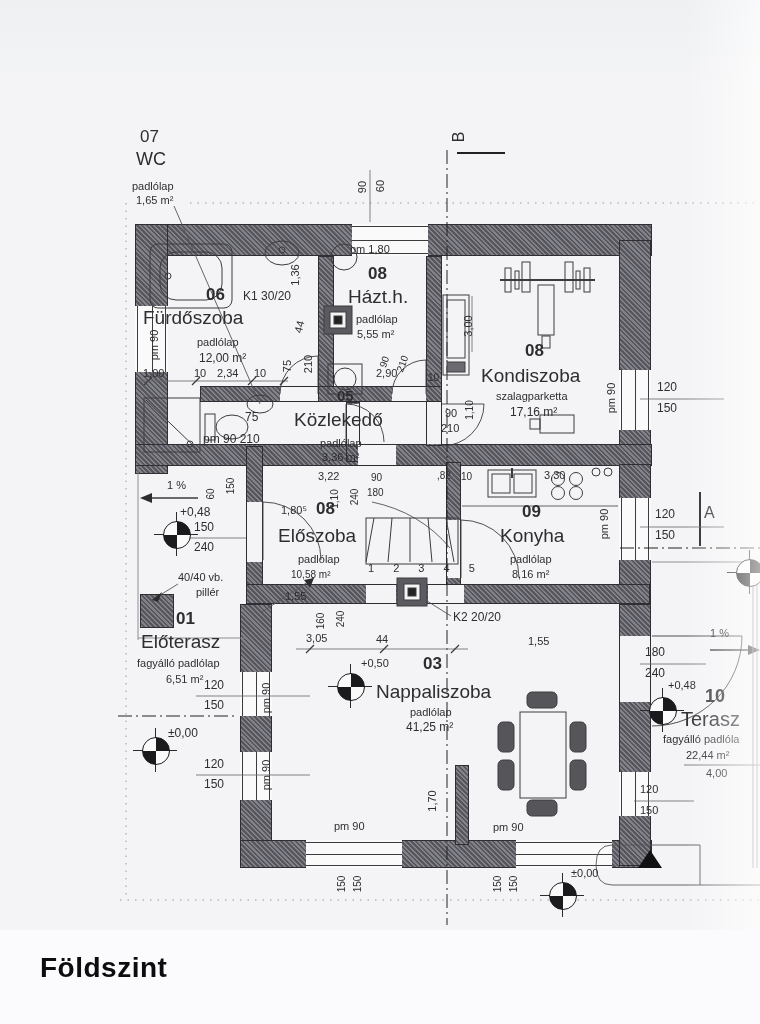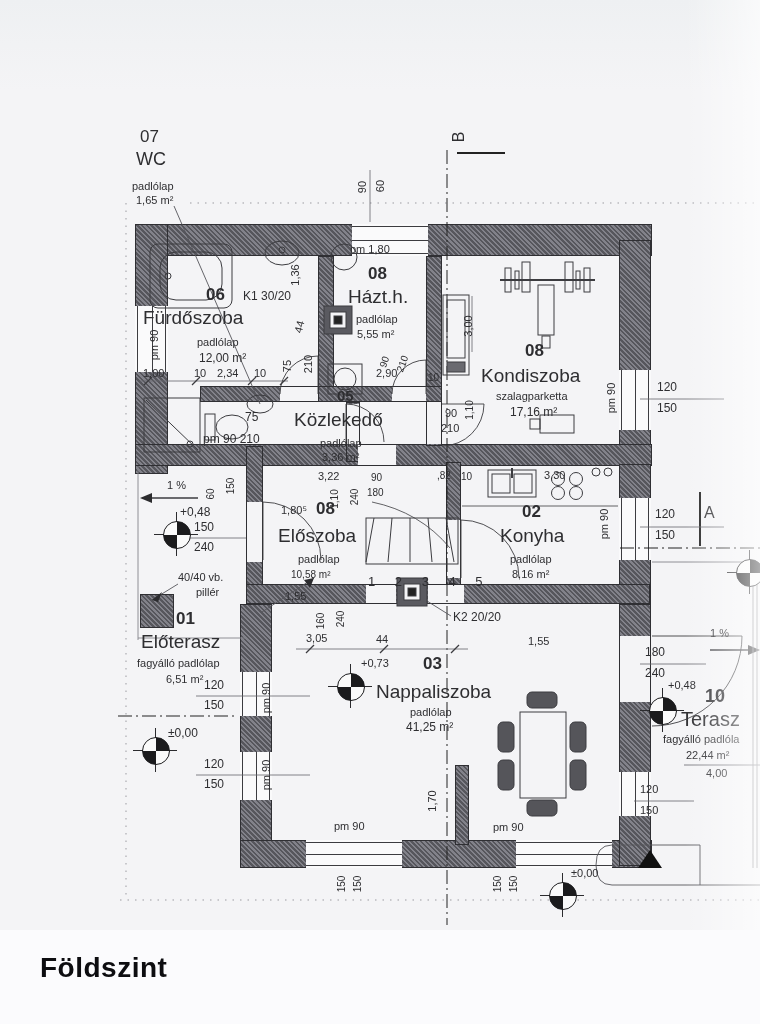--- a/index.html
+++ b/index.html
@@ -363,28 +363,28 @@
       <span class="lbl" style="left: 355px; top: 497px; font-size: 10px; transform: translate(-50%, -50%) rotate(-90deg);">240</span>
       <span class="lbl" style="left: 335px; top: 499px; font-size: 10px; transform: translate(-50%, -50%) rotate(-90deg);">1,10</span>
       <span class="lbl" style="left: 437px; top: 471px; font-size: 10px;">,82</span>
       <span class="lbl" style="left: 461px; top: 472px; font-size: 10px;">10</span>
       <span class="lbl" style="left: 530px; top: 470px; font-size: 11px; margin-left: 14px;">3,30</span>
       <span class="lbl" style="left: 281px; top: 505px; font-size: 11px;">1,80⁵</span>
       <span class="lbl" style="left: 316px; top: 500px; font-size: 17px; font-weight: 600;">08</span>
       <span class="lbl" style="left: 278px; top: 526px; font-size: 19px;">Előszoba</span>
       <span class="lbl" style="left: 298px; top: 554px; font-size: 11px;">padlólap</span>
       <span class="lbl" style="left: 291px; top: 570px; font-size: 10px;">10,58 m²</span>
-      <span class="lbl" style="left: 368px; top: 563px; font-size: 13px; letter-spacing: 8px; margin-top: 12px;">1 2 3 4 5</span>
+      <span class="lbl" style="left: 368px; top: 563px; font-size: 11px; letter-spacing: 8px;">1 2 3 4 5</span>
       <span class="lbl" style="left: 285px; top: 591px; font-size: 11px;">1,55</span>
       <span class="lbl" style="left: 321px; top: 621px; font-size: 10px; transform: translate(-50%, -50%) rotate(-90deg);">160</span>
       <span class="lbl" style="left: 341px; top: 619px; font-size: 10px; transform: translate(-50%, -50%) rotate(-90deg);">240</span>
       <span class="lbl" style="left: 306px; top: 633px; font-size: 11px;">3,05</span>
       <span class="lbl" style="left: 376px; top: 634px; font-size: 11px;">44</span>
       <span class="lbl" style="left: 453px; top: 611px; font-size: 12px;">K2 20/20</span>
-      <span class="lbl" style="left: 522px; top: 503px; font-size: 17px; font-weight: 600;">02</span>
+      <span class="lbl" style="left: 522px; top: 503px; font-size: 17px; font-weight: 600;">09</span>
       <span class="lbl" style="left: 500px; top: 526px; font-size: 19px;">Konyha</span>
       <span class="lbl" style="left: 510px; top: 554px; font-size: 11px;">padlólap</span>
       <span class="lbl" style="left: 512px; top: 569px; font-size: 11px;">8,16 m²</span>
       <span class="lbl" style="left: 605px; top: 524px; font-size: 11px; transform: translate(-50%, -50%) rotate(-90deg);">pm 90</span>
       <span class="lbl" style="left: 655px; top: 508px; font-size: 12px;">120</span>
       <span class="lbl" style="left: 655px; top: 529px; font-size: 12px;">150</span>
       <span class="lbl" style="left: 167px; top: 480px; font-size: 11px;">1 %</span>
       <span class="lbl" style="left: 211px; top: 494px; font-size: 10px; transform: translate(-50%, -50%) rotate(-90deg);">60</span>
       <span class="lbl" style="left: 231px; top: 486px; font-size: 10px; transform: translate(-50%, -50%) rotate(-90deg);">150</span>
       <span class="lbl" style="left: 180px; top: 506px; font-size: 12px;">+0,48</span>
@@ -396,21 +396,21 @@
       <span class="lbl" style="left: 141px; top: 632px; font-size: 19px;">Előterasz</span>
       <span class="lbl" style="left: 137px; top: 658px; font-size: 11px;">fagyálló padlólap</span>
       <span class="lbl" style="left: 166px; top: 674px; font-size: 11px;">6,51 m²</span>
       <span class="lbl" style="left: 204px; top: 679px; font-size: 12px;">120</span>
       <span class="lbl" style="left: 204px; top: 699px; font-size: 12px;">150</span>
       <span class="lbl" style="left: 267px; top: 698px; font-size: 11px; transform: translate(-50%, -50%) rotate(-90deg);">pm 90</span>
       <span class="lbl" style="left: 168px; top: 727px; font-size: 12px;">±0,00</span>
       <span class="lbl" style="left: 204px; top: 758px; font-size: 12px;">120</span>
       <span class="lbl" style="left: 204px; top: 778px; font-size: 12px;">150</span>
       <span class="lbl" style="left: 267px; top: 775px; font-size: 11px; transform: translate(-50%, -50%) rotate(-90deg);">pm 90</span>
-      <span class="lbl" style="left: 361px; top: 658px; font-size: 11px;">+0,73</span>
+      <span class="lbl" style="left: 361px; top: 658px; font-size: 11px;">+0,50</span>
       <span class="lbl" style="left: 423px; top: 655px; font-size: 17px; font-weight: 600;">03</span>
       <span class="lbl" style="left: 376px; top: 682px; font-size: 19px;">Nappaliszoba</span>
       <span class="lbl" style="left: 410px; top: 707px; font-size: 11px;">padlólap</span>
       <span class="lbl" style="left: 406px; top: 721px; font-size: 12px;">41,25 m²</span>
       <span class="lbl" style="left: 433px; top: 801px; font-size: 11px; transform: translate(-50%, -50%) rotate(-90deg);">1,70</span>
       <span class="lbl" style="left: 334px; top: 821px; font-size: 11px;">pm 90</span>
       <span class="lbl" style="left: 493px; top: 822px; font-size: 11px;">pm 90</span>
       <span class="lbl" style="left: 342px; top: 884px; font-size: 10px; transform: translate(-50%, -50%) rotate(-90deg);">150</span>
       <span class="lbl" style="left: 358px; top: 884px; font-size: 10px; transform: translate(-50%, -50%) rotate(-90deg);">150</span>
       <span class="lbl" style="left: 498px; top: 884px; font-size: 10px; transform: translate(-50%, -50%) rotate(-90deg);">150</span>

